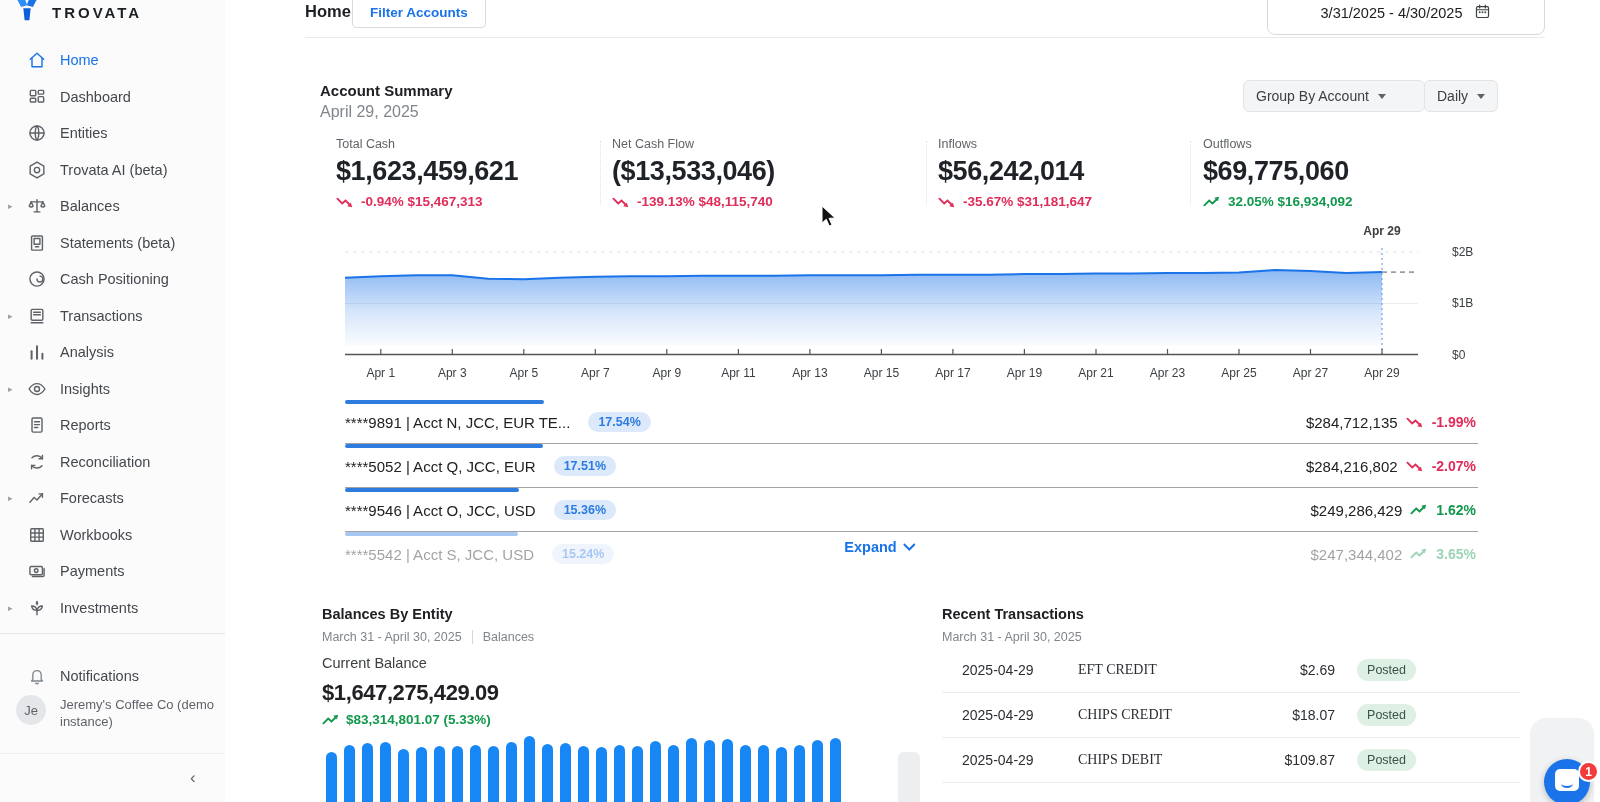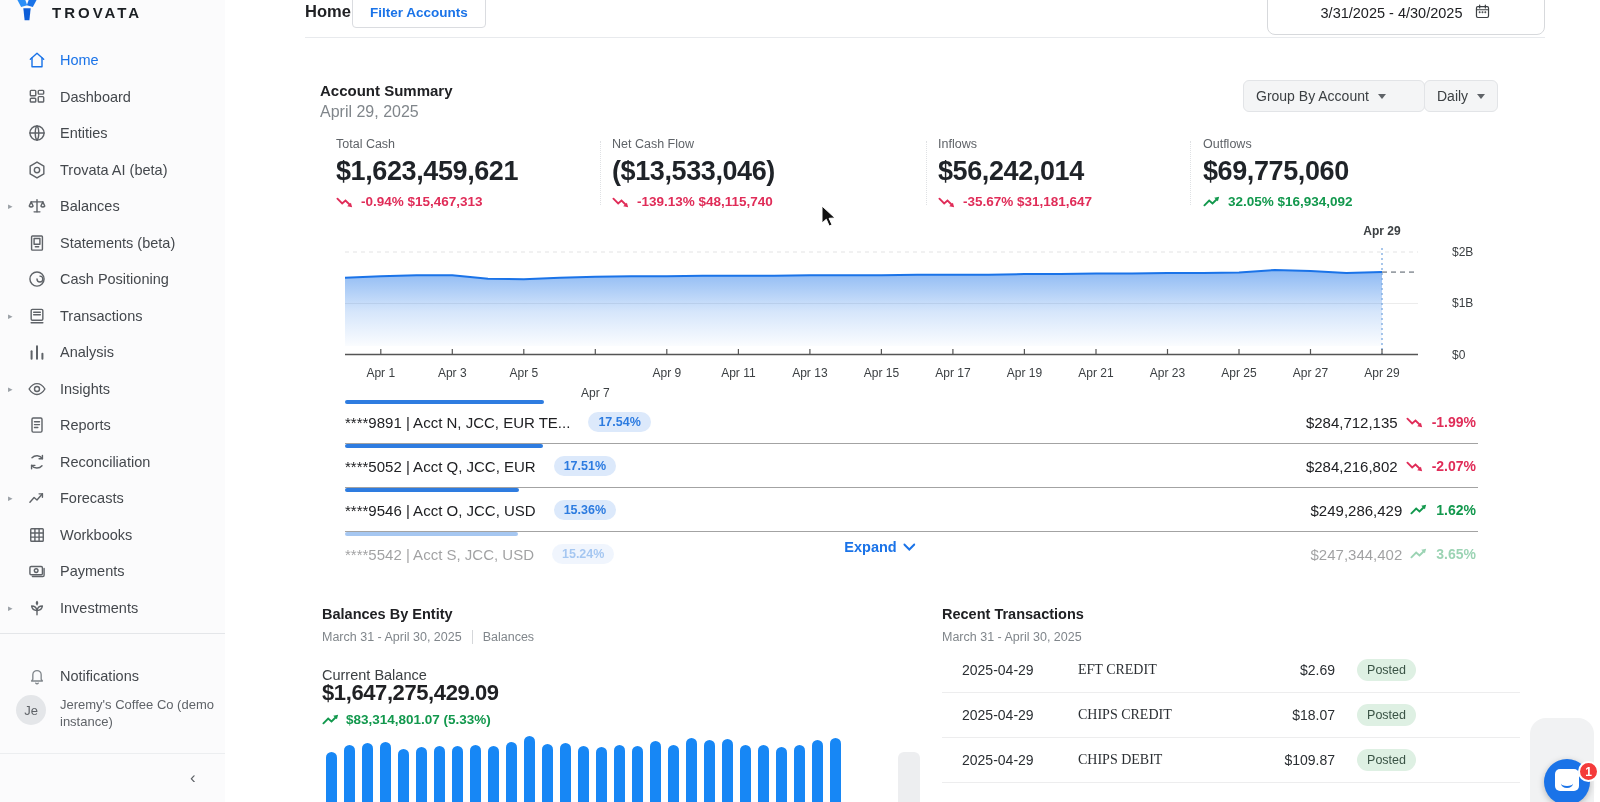--- a/index.html
+++ b/index.html
@@ -66,21 +66,21 @@
               padding:3px 10px;border-radius:11px;}
   .acct-right{margin-left:auto;display:flex;align-items:center;gap:8px;padding-right:2px;}
   .acct-amount{font-size:15px;color:#202124;}
   .acct-change{font-size:14px;font-weight:bold;display:flex;align-items:center;gap:7px;}
   .expand-link{position:absolute;left:535px;top:139px;transform:translateX(-50%);color:#1a73e8;
                font-size:14.5px;font-weight:bold;display:flex;align-items:center;gap:7px;cursor:pointer;}
   
   .bbe-title{position:absolute;left:322px;top:606px;font-size:14.5px;font-weight:bold;}
   .bbe-sub{position:absolute;left:322px;top:630px;font-size:12.5px;color:#80868b;display:flex;gap:10px;align-items:center;}
   .vbar{display:inline-block;width:1px;height:14px;background:#d5d7da;}
-  .bbe-cb-label{position:absolute;left:322px;top:655px;font-size:14.5px;color:#3c4043;margin-top:12px;}
+  .bbe-cb-label{position:absolute;left:322px;top:655px;font-size:14.5px;color:#3c4043;}
   .bbe-value{position:absolute;left:322px;top:680px;font-size:22px;font-weight:bold;letter-spacing:-0.4px;}
   .bbe-delta{position:absolute;left:322px;top:712px;font-size:13.5px;font-weight:bold;color:var(--green);
              display:flex;align-items:center;gap:5px;}
   .bars{position:absolute;left:326px;top:732px;width:560px;height:70px;display:flex;align-items:flex-end;gap:7px;}
   .bar{width:11px;background:#1787f5;border-radius:6px 6px 0 0;}
   .bar-ghost{position:absolute;left:898px;top:752px;width:22px;height:50px;background:#edeef0;border-radius:6px 6px 0 0;}
   
   .rt-title{position:absolute;left:942px;top:606px;font-size:14.5px;font-weight:bold;}
   .rt-sub{position:absolute;left:942px;top:630px;font-size:12.5px;color:#80868b;}
   .txn-rows{position:absolute;left:942px;top:648px;width:578px;}
@@ -415,21 +415,21 @@
       <line x1="751.0" y1="109" x2="751.0" y2="114.8" stroke="#555" stroke-width="1.2"></line>
       <line x1="822.5" y1="109" x2="822.5" y2="114.8" stroke="#555" stroke-width="1.2"></line>
       <line x1="894.0" y1="109" x2="894.0" y2="114.8" stroke="#555" stroke-width="1.2"></line>
       <line x1="965.5" y1="109" x2="965.5" y2="114.8" stroke="#555" stroke-width="1.2"></line>
       <line x1="1037.0" y1="109" x2="1037.0" y2="114.8" stroke="#555" stroke-width="1.2"></line>
     </svg></div>
 <div id="chart-labels">
     <div class="x-label" style="left: 380.76px;">Apr 1</div>
     <div class="x-label" style="left: 452.28px;">Apr 3</div>
     <div class="x-label" style="left: 523.8px;">Apr 5</div>
-    <div class="x-label" style="left: 595.32px; margin-top: 20px;">Apr 7</div>
+    <div class="x-label" style="left: 595.32px;">Apr 7</div>
     <div class="x-label" style="left: 666.84px;">Apr 9</div>
     <div class="x-label" style="left: 738.36px; text-align: right;">Apr 11</div>
     <div class="x-label" style="left: 809.88px;">Apr 13</div>
     <div class="x-label" style="left: 881.4px;">Apr 15</div>
     <div class="x-label" style="left: 952.92px;">Apr 17</div>
     <div class="x-label" style="left: 1024.44px;">Apr 19</div>
     <div class="x-label" style="left: 1095.96px;">Apr 21</div>
     <div class="x-label" style="left: 1167.48px;">Apr 23</div>
     <div class="x-label" style="left: 1239px;">Apr 25</div>
     <div class="x-label" style="left: 1310.52px;">Apr 27</div>

